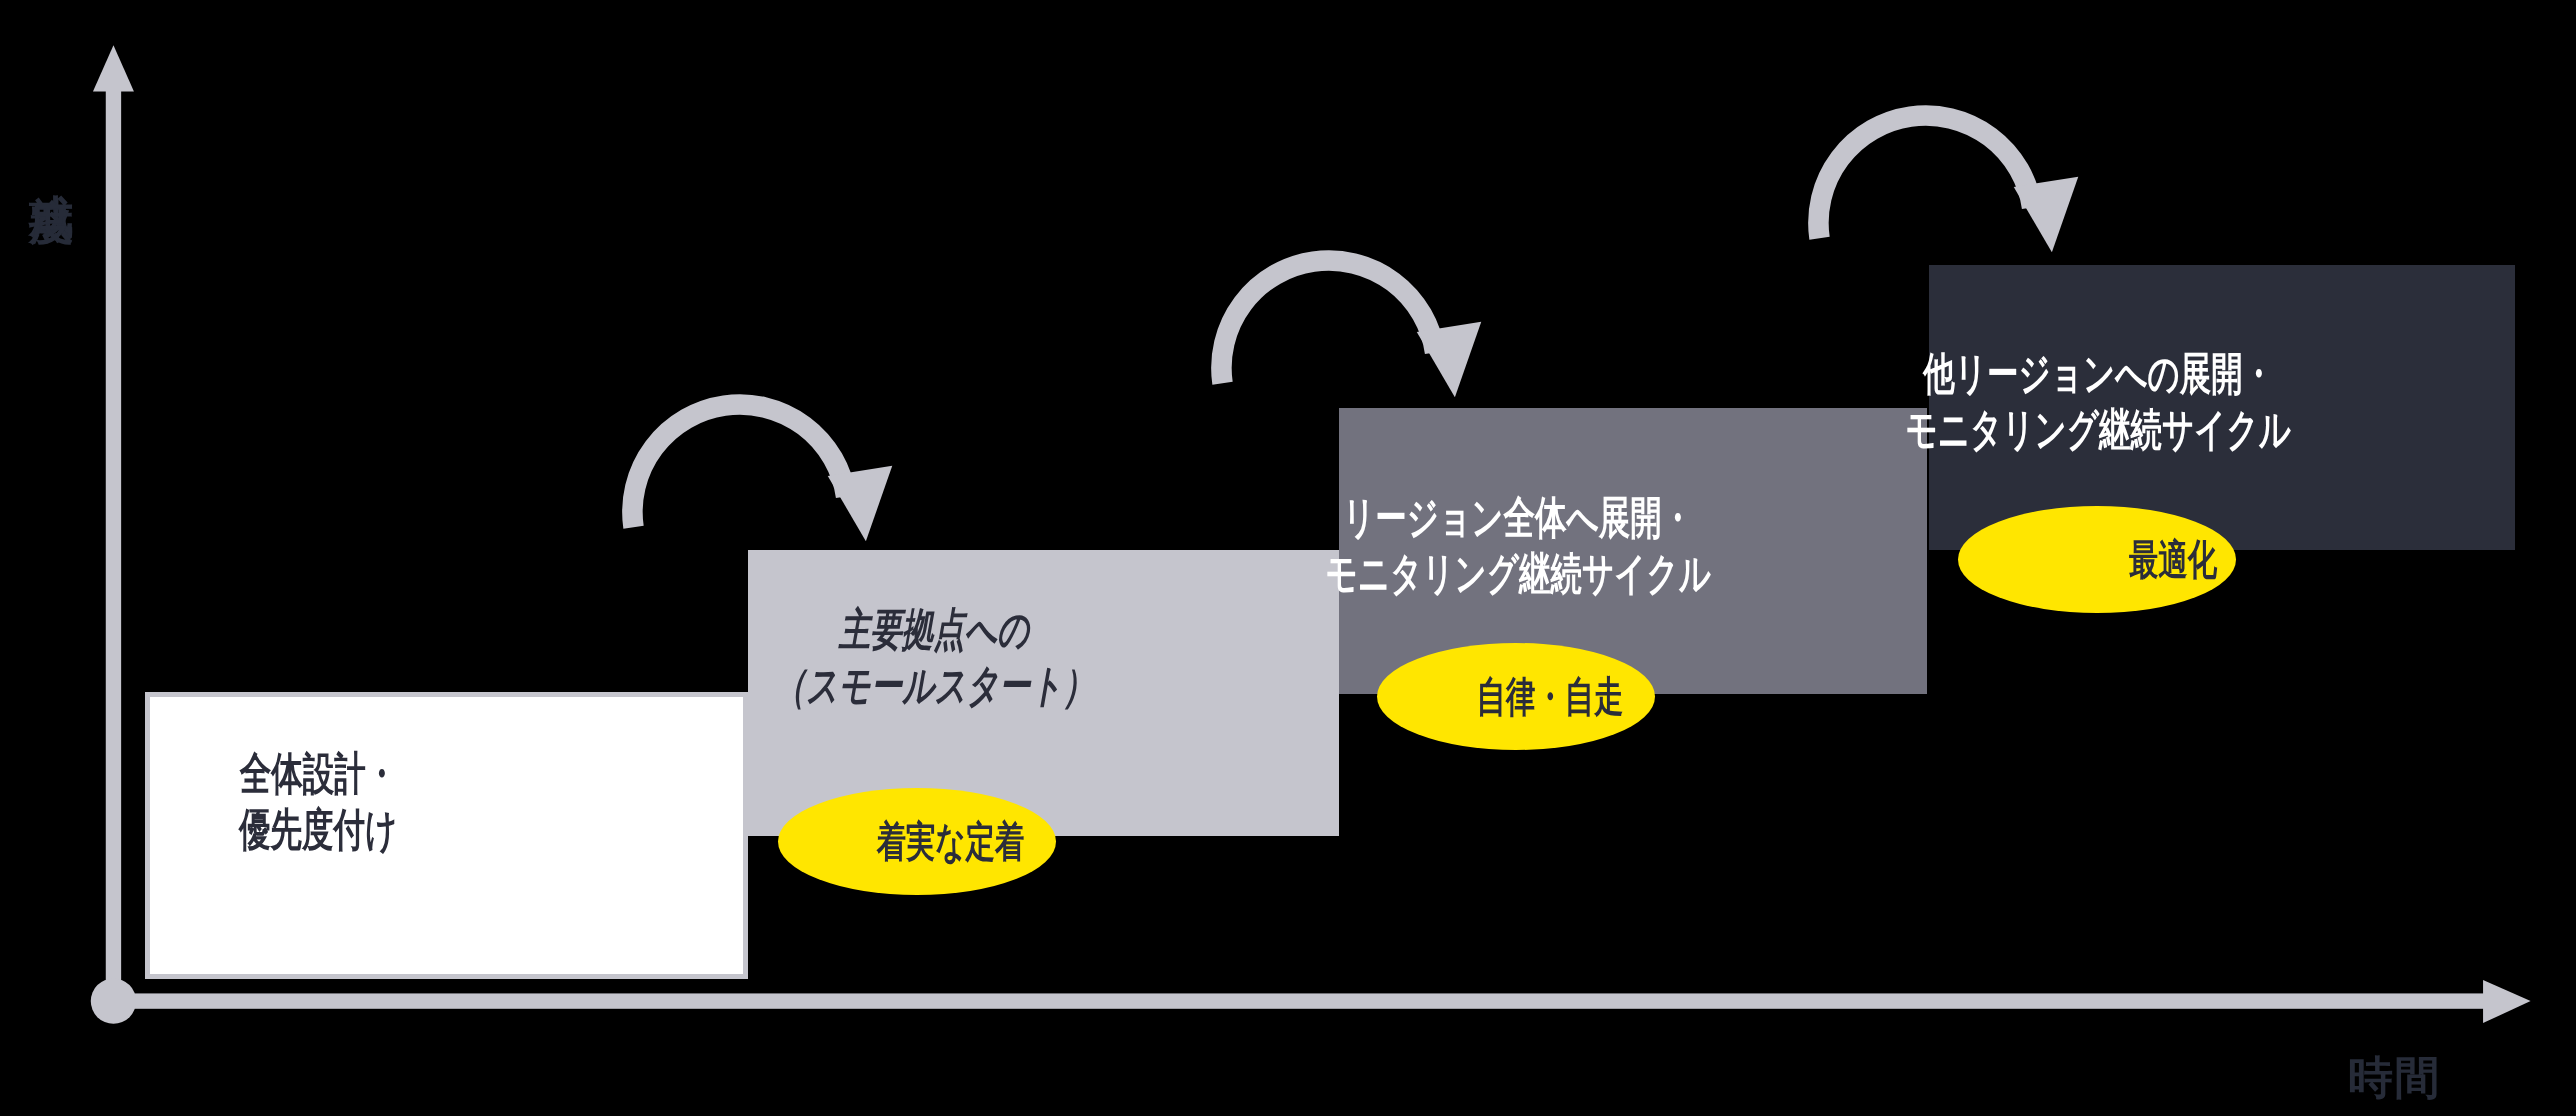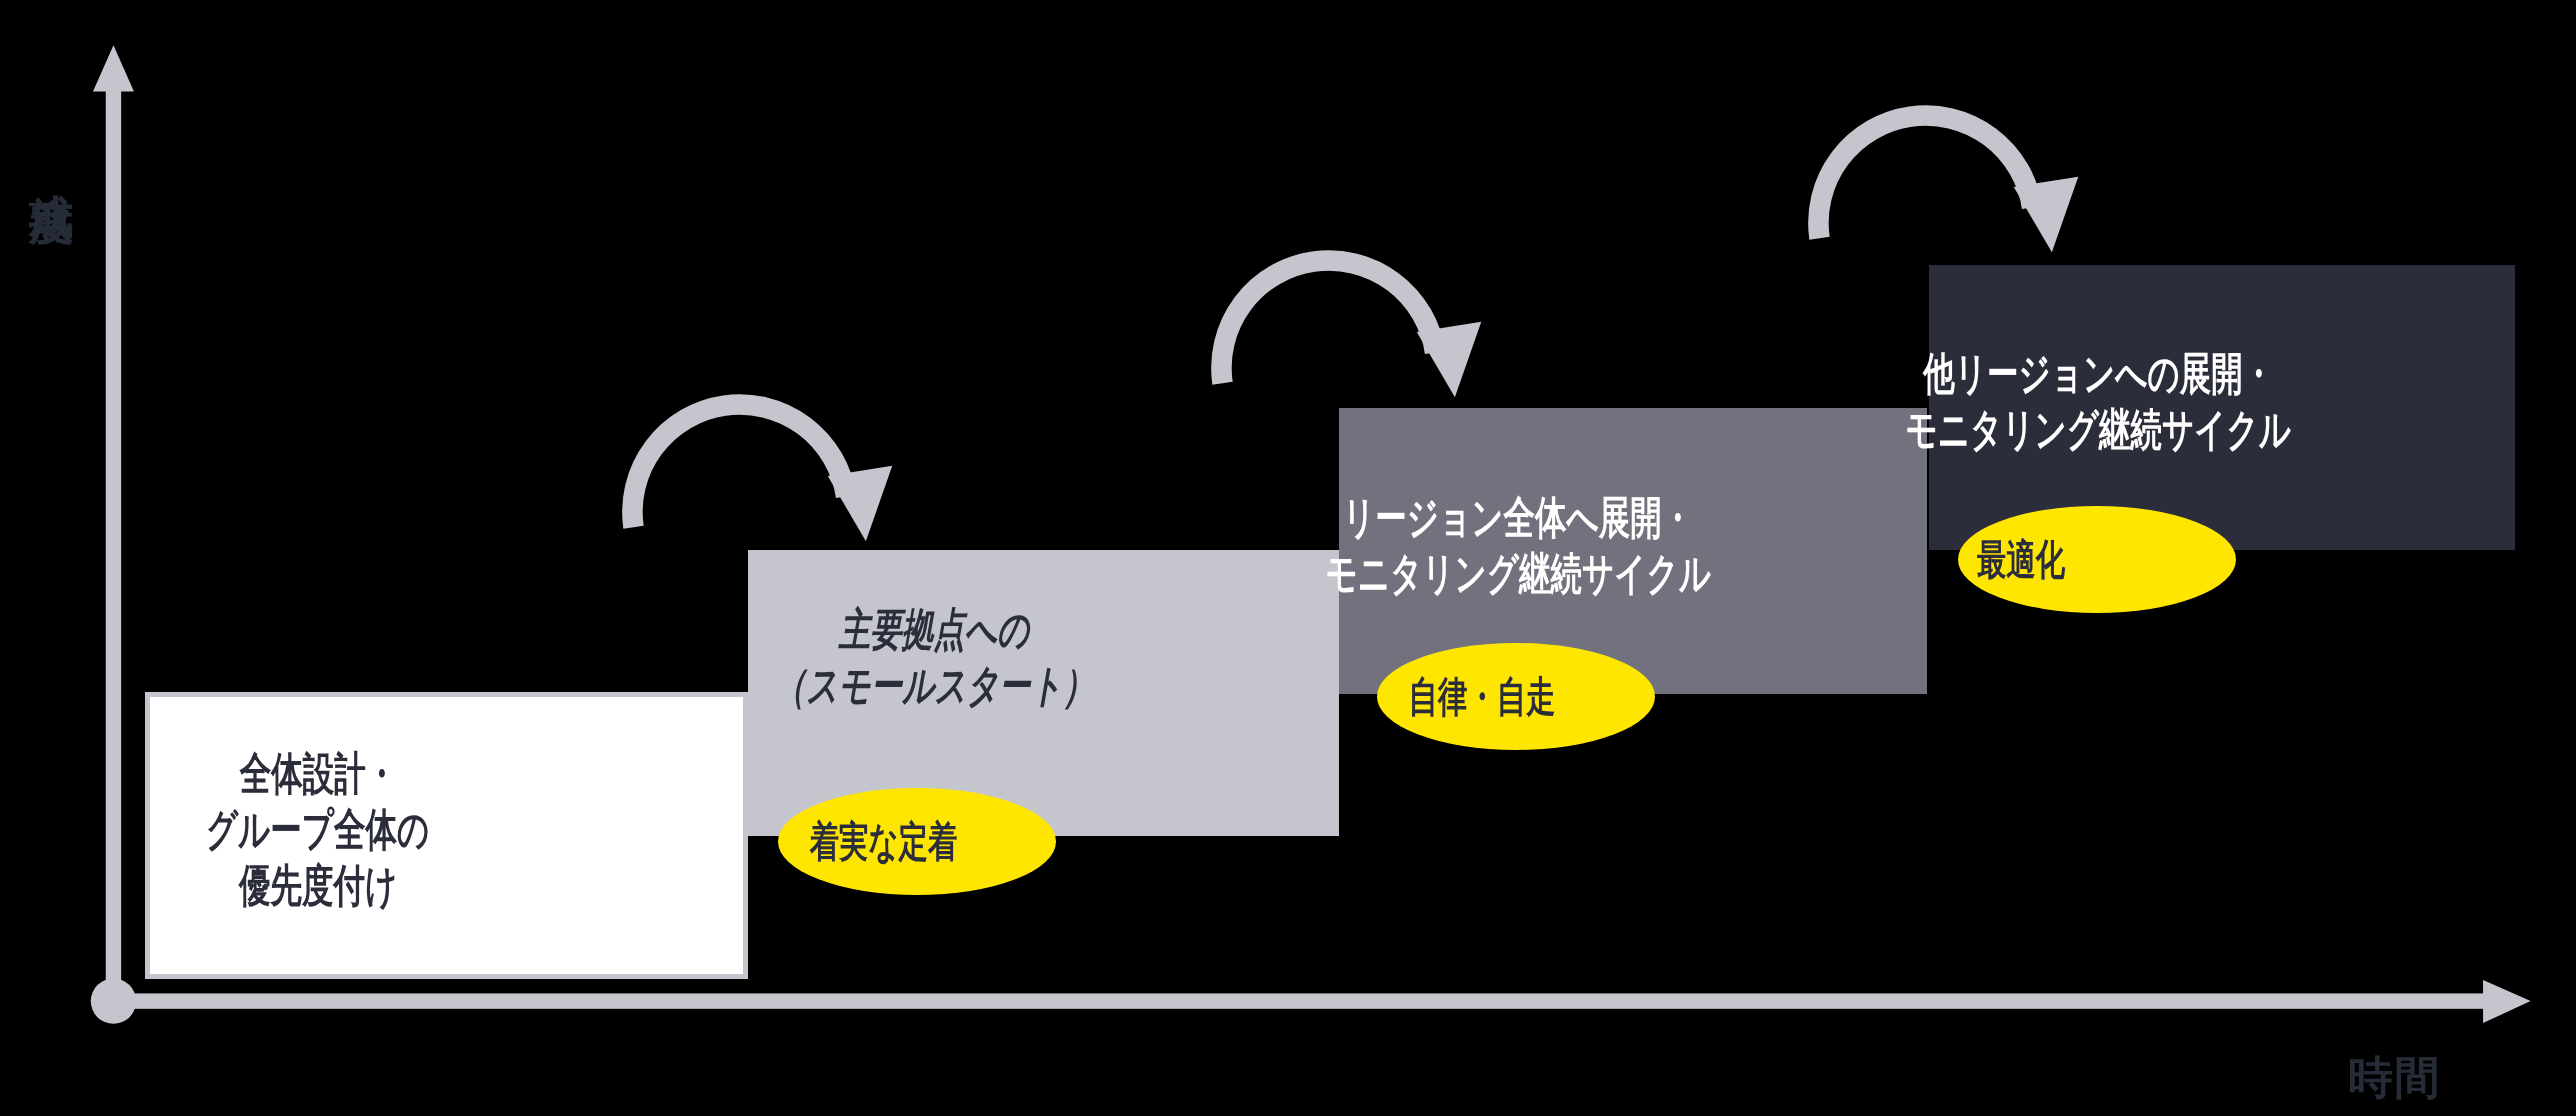--- a/index.html
+++ b/index.html
@@ -28,21 +28,21 @@
   .cond{display:inline-block;transform:scaleX(0.70);transform-origin:50% 50%;}
   .dark-text{color:#2B2D3A;}
   .light-text{color:#FFFFFF;}
   #stage-1-text{left:25.6px;top:746px;}
   #stage-2-text{left:642px;top:602px;font-style:italic;}
   #stage-3-text{left:1226px;top:490px;}
   #stage-4-text{left:1806px;top:346px;}
   
   .badge{
     width:278px;height:107px;border-radius:50%;background:#FFE600;
-    display:flex;align-items:center;justify-content:flex-start;
+    display:flex;align-items:center;justify-content:flex-end;
     font-weight:bold;font-size:42px;color:#2B2D3A;white-space:nowrap;
   }
   #stage-2-badge{left:778px;top:788px;}
   #stage-3-badge{left:1377px;top:643px;}
   #stage-4-badge{left:1958px;top:506px;}
   
   .curve-arrow{width:280px;height:165px;}
   #cycle-arrow-1{left:613px;top:377px;}
   #cycle-arrow-2{left:1202px;top:233px;}
   #cycle-arrow-3{left:1799px;top:88px;}
@@ -61,21 +61,20 @@
   </g>
   <circle cx="155" cy="1368" r="31" fill="#C5C5CD"></circle>
 </svg>
 
 <div id="y-axis-label" class="abs axis-label">成熟度</div>
 <div id="x-axis-label" class="abs axis-label">時間</div>
 
 <div id="stage-1-box" class="abs stage-box"></div>
 <div id="stage-1-text" class="abs stage-text dark-text">
   <div class="line"><span class="cond">全体設計・</span></div>
-  <div class="line"><span class="cond">グループ全体の</span></div>
   <div class="line"><span class="cond">優先度付け</span></div>
 </div>
 
 <div id="stage-2-box" class="abs stage-box"></div>
 <div id="stage-2-text" class="abs stage-text dark-text">
   <div class="line"><span class="cond">主要拠点への</span></div>
   <div class="line"><span class="cond">（スモールスタート）</span></div>
 </div>
 <div id="stage-2-badge" class="abs badge">
     <span class="cond">着実な定着</span>

